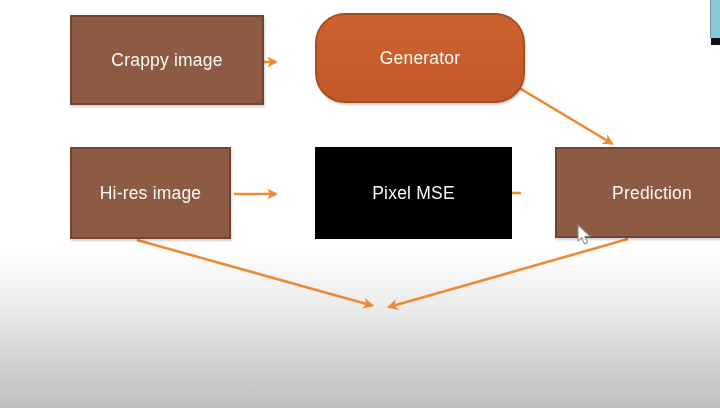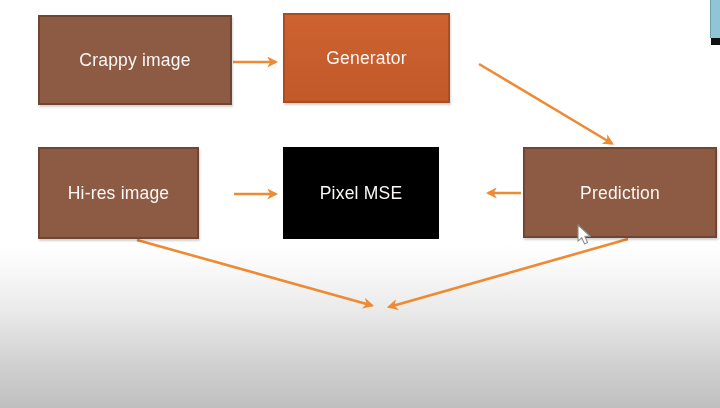--- a/index.html
+++ b/index.html
@@ -12,20 +12,21 @@
   }
   .node{
     position:absolute;
     display:flex;align-items:center;justify-content:center;
     text-align:center;
     box-sizing:border-box;
     color:var(--label-text);
     font-size:17.5px;
     letter-spacing:.2px;
     line-height:1.6;
+    margin-left:32px;
   }
   .node.brown{
     background:var(--brown-fill);
     border:2px solid var(--brown-border);
     box-shadow:1px 2px 2px rgba(0,0,0,.18);
   }
   .node.orange{
     background:linear-gradient(180deg,var(--orange-fill) 0%,var(--orange-fill-dark) 100%);
     border:2px solid var(--orange-border);
     box-shadow:1px 2px 2px rgba(0,0,0,.18);
@@ -64,29 +65,29 @@
     <path class="edge" d="M234,194 L276,194" marker-end="url(#arrowhead)"></path>
     <path class="edge" d="M521,193 L488,193" marker-end="url(#arrowhead)"></path>
     <path class="edge" d="M137,240 L372,305.5" marker-end="url(#arrowhead)"></path>
     <path class="edge" d="M628,239 L389,307" marker-end="url(#arrowhead)"></path>
   </svg>
 
   <div class="node brown" style="left:38px;top:15px;width:194px;height:90px;">
     <span>Crappy image</span>
   </div>
 
-  <div class="node orange" style="left:283px;top:13px;width:167px;height:90px;">
+  <div class="node orange" style="left:283px;top:13px;width:210px;height:90px;border-radius:30px;">
     <span>Generator</span>
   </div>
 
   <div class="node brown" style="left:38px;top:147px;width:161px;height:92px;">
     <span>Hi-res image</span>
   </div>
 
-  <div class="node black" style="left:283px;top:147px;width:156px;height:92px;">
+  <div class="node black" style="left:283px;top:147px;width:197px;height:92px;">
     <span>Pixel MSE</span>
   </div>
 
   <div class="node brown" style="left:523px;top:147px;width:194px;height:91px;">
     <span>Prediction</span>
   </div>
 
 
   <div class="corner-strip"></div>
   <div class="corner-strip-black"></div>

